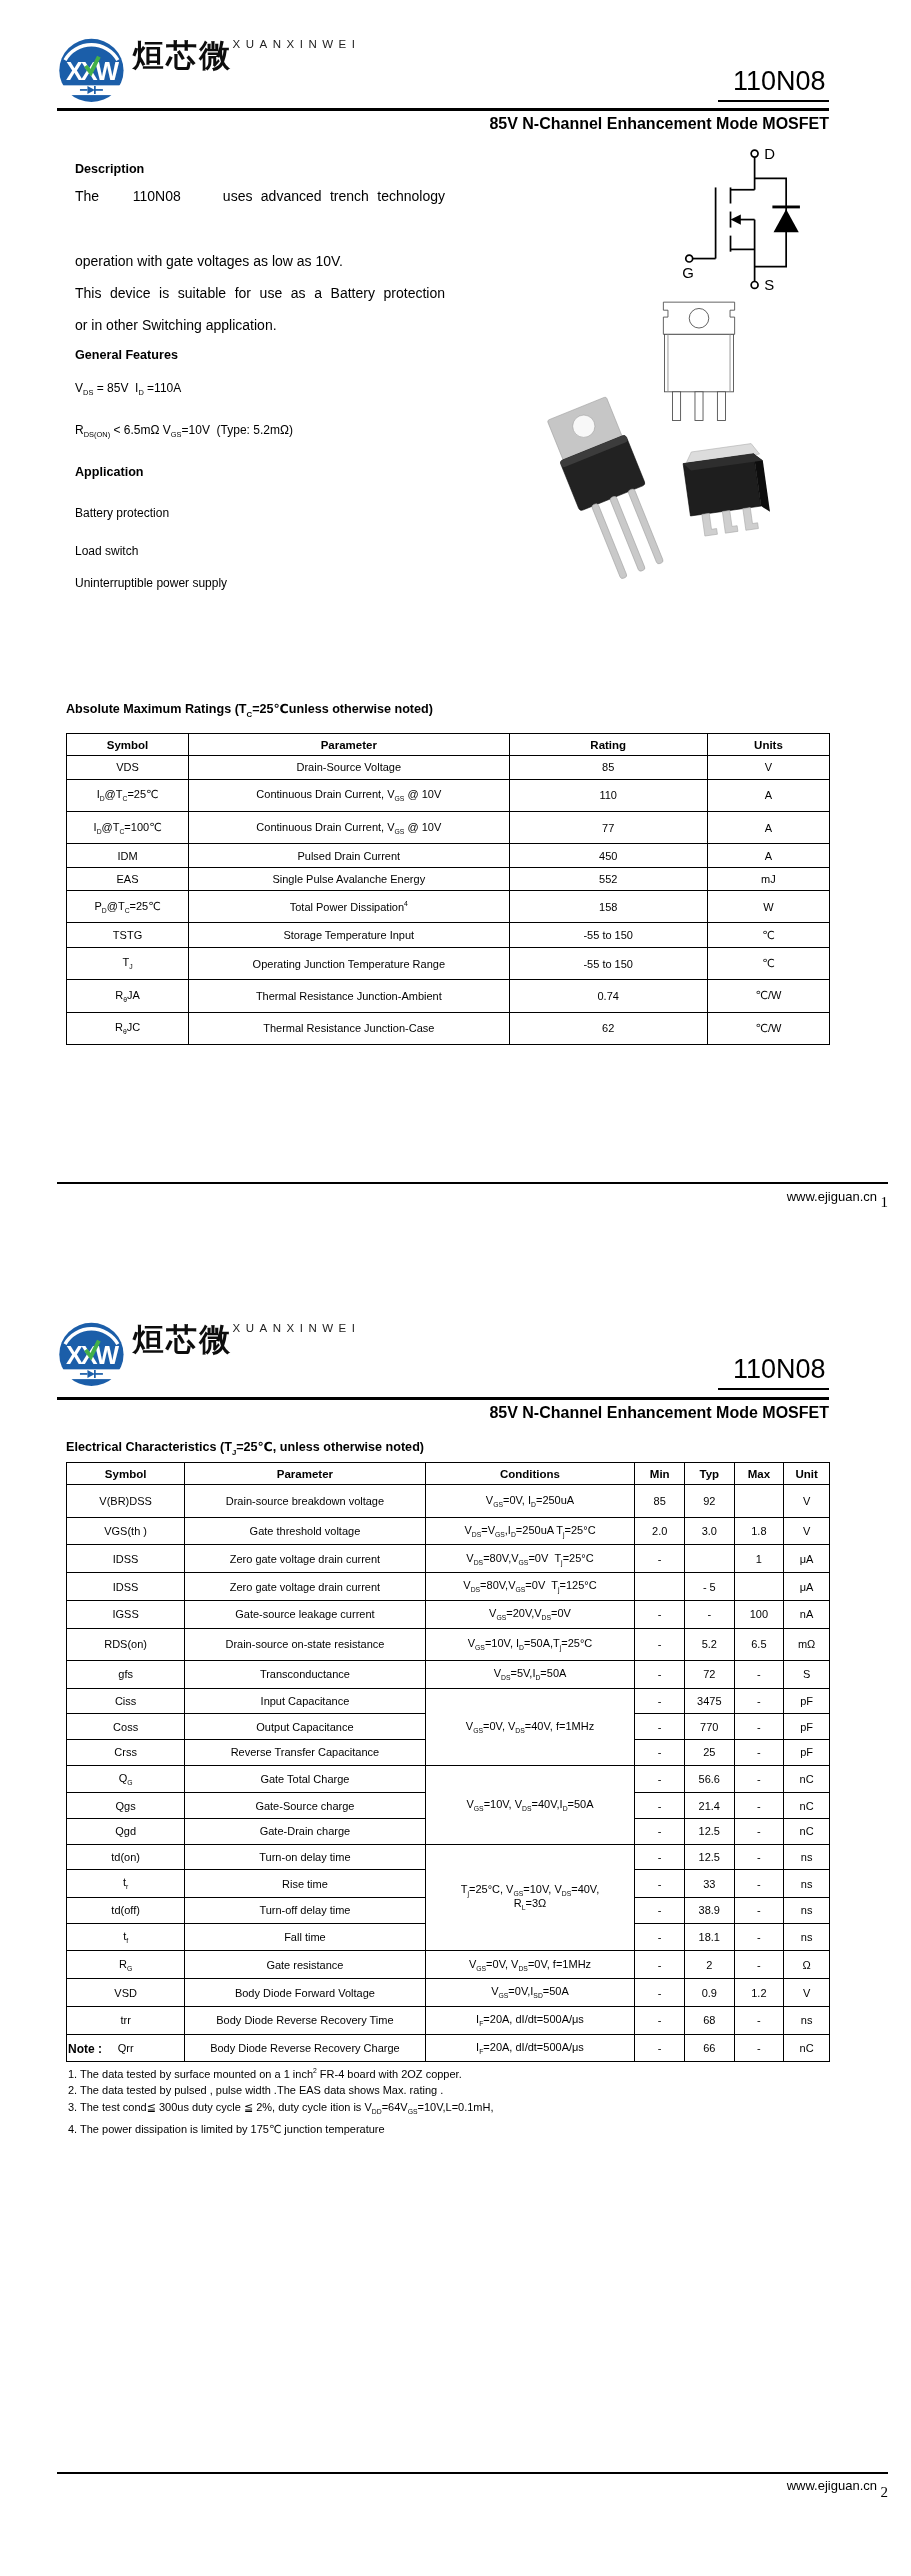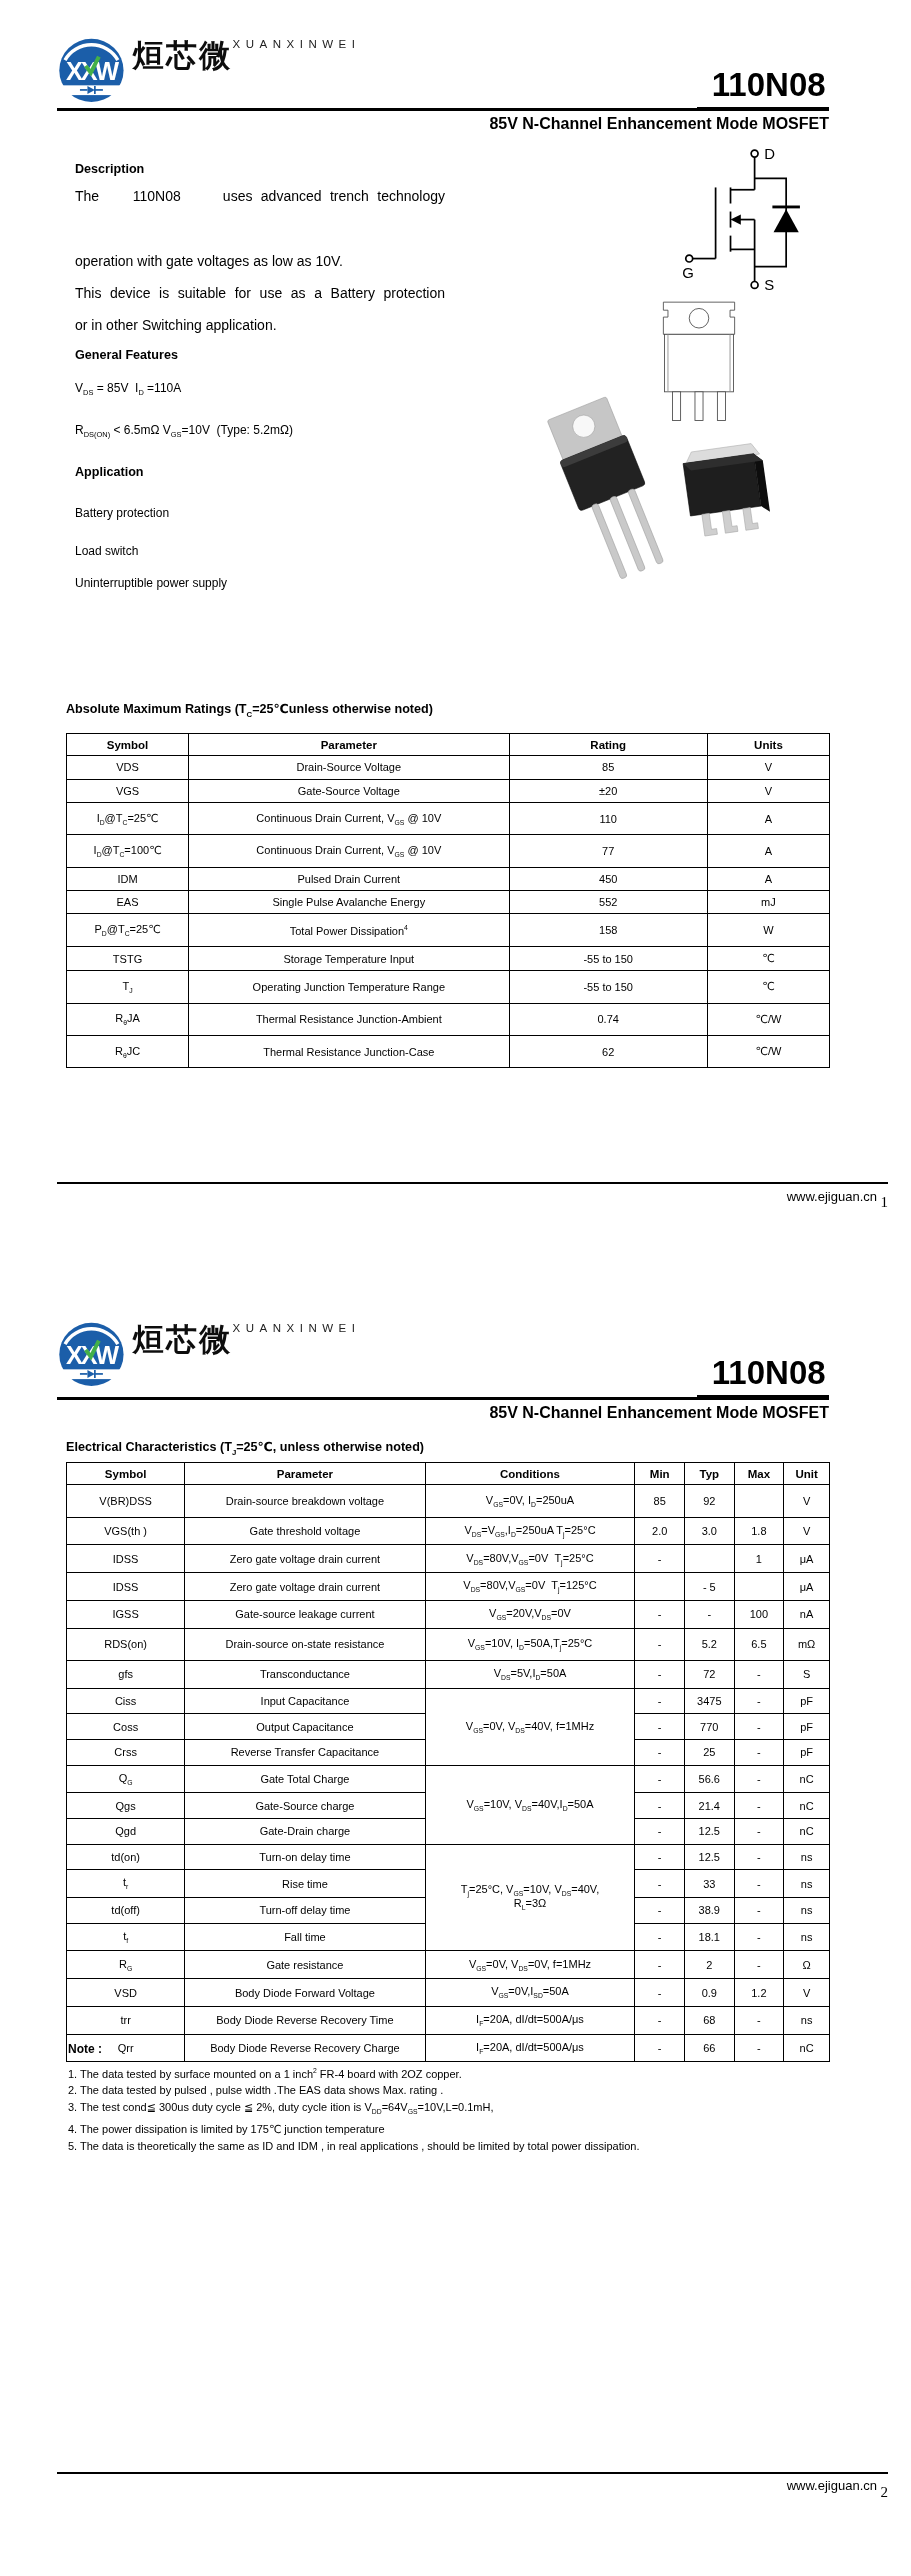--- a/index.html
+++ b/index.html
@@ -6,21 +6,21 @@
   #canvas{position:relative;width:911px;height:2576px;background:#fff;
           font-family:"Liberation Sans","DejaVu Sans",sans-serif;color:#000;overflow:hidden;}
   .abs{position:absolute;}
   svg{overflow:visible;}
 
   
   .logo{position:absolute;left:57px;display:flex;align-items:flex-start;gap:5.7px;}
   .logo-text{display:flex;flex-direction:row;margin-top:0;}
   .logo-cn{font-size:31px;font-weight:700;letter-spacing:2.3px;line-height:1.25;color:#0d0d0d;}
   .logo-en{font-size:11.5px;letter-spacing:5.5px;color:#222;margin-top:1.1px;}
-  .doc-title{position:absolute;right:82px;font-size:33px;font-weight:bold;
+  .doc-title{position:absolute;right:82px;font-size:27px;font-weight:normal;
              border-bottom:2.9px solid #000;padding:0 3.4px 3.4px 15px;line-height:1.1;}
   .rule{position:absolute;left:57px;width:772px;height:2.9px;background:#000;}
   .subtitle{position:absolute;right:82px;font-size:16px;font-weight:bold;}
 
   .h-section{font-size:12.6px;font-weight:bold;}
   .body-text{font-size:12px;}
 
   
   .leftcol{position:absolute;left:75px;top:162px;width:370px;height:453px;}
   .leftcol .line{position:absolute;left:0;width:370px;font-size:14px;height:32px;line-height:19.5px;}
@@ -173,26 +173,20 @@
         <th>Parameter</th>
         <th>Rating</th>
         <th>Units</th>
       </tr>
       <tr>
         <td>VDS</td>
         <td>Drain-Source Voltage</td>
         <td>85</td>
         <td>V</td>
       </tr>
-      <tr>
-        <td>VGS</td>
-        <td>Gate-Source Voltage</td>
-        <td>±20</td>
-        <td>V</td>
-      </tr>
       <tr class="tall">
         <td>I<sub>D</sub>@T<sub>C</sub>=25℃</td>
         <td>Continuous Drain Current, V<sub>GS</sub> @ 10V</td>
         <td>110</td>
         <td>A</td>
       </tr>
       <tr class="tall">
         <td>I<sub>D</sub>@T<sub>C</sub>=100℃</td>
         <td>Continuous Drain Current, V<sub>GS</sub> @ 10V</td>
         <td>77</td>
@@ -480,21 +474,20 @@
       </tr>
     </tbody>
       </table>
 
     <div class="notes">
       <div class="nh">Note :</div>
       <div class="ni">1. The data tested by surface mounted on a 1 inch<sup>2</sup> FR-4 board with 2OZ copper.</div>
       <div class="ni">2. The data tested by pulsed , pulse width .The EAS data shows Max. rating .</div>
       <div class="ni">3. The test cond≦ 300us duty cycle ≦ 2%, duty cycle ition is V<sub>DD</sub>=64V<sub>GS</sub>=10V,L=0.1mH,</div>
       <div class="ni">4. The power dissipation is limited by 175℃ junction temperature</div>
-      <div class="ni">5. The data is theoretically the same as ID and IDM , in real applications , should be limited by total power dissipation.</div>
     </div>
 
     <div class="footer-rule" style="top:2472px;"></div>
     <div class="footer-url" style="top:2478px;">www.ejiguan.cn</div>
     <div class="page-num" style="top:2484px;">2</div>
   </section>
 
 </div>
 
 

